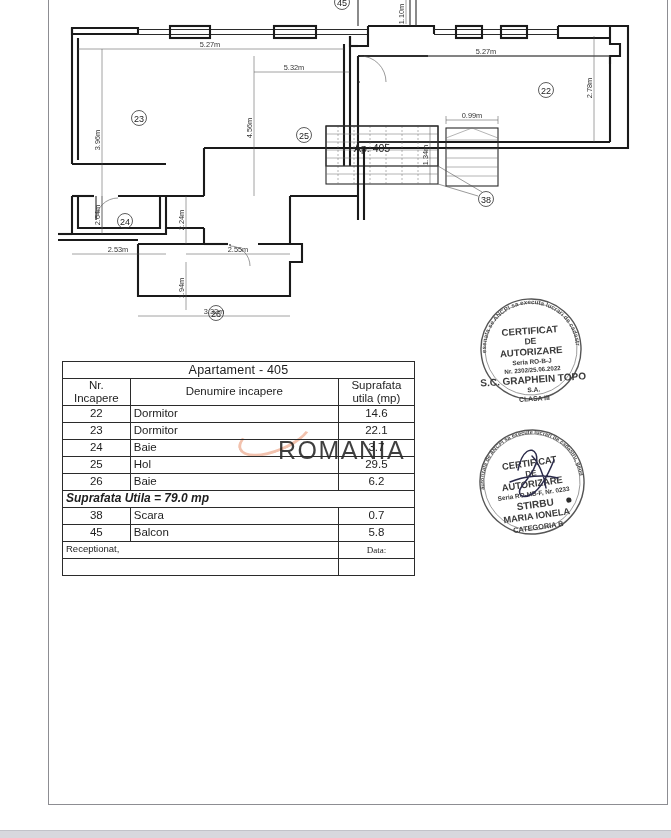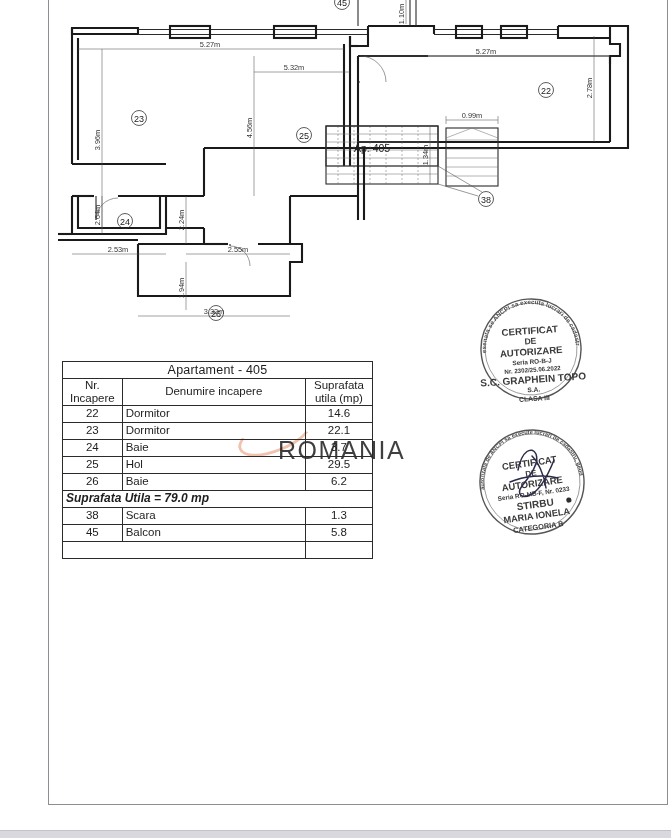--- a/index.html
+++ b/index.html
@@ -69,21 +69,21 @@
 
   
   #tbl-wrap {
     position: absolute;
     left: 62px; top: 361px;
     width: 293px;
     z-index: 8;
   }
   table.apt {
     border-collapse: collapse;
-    width: 311px;
+    width: 353px;
     background: transparent;
     font-size: 11.5px;
     color: #1d1d1d;
   }
   table.apt td {
     border: 1px solid #2b2b2b;
     padding: 1px 3px;
     line-height: 1.12;
     vertical-align: middle;
     height: 17px;
@@ -425,29 +425,33 @@
           <td class="c-area">6.2</td>
         </tr>
 
         <tr>
           <td class="sum-cell" colspan="3">Suprafata Utila =  79.0 mp</td>
         </tr>
 
         <tr>
           <td class="c-nr">38</td>
           <td class="c-name">Scara</td>
-          <td class="c-area">1.3</td>
+          <td class="c-area">0.7</td>
         </tr>
         <tr>
           <td class="c-nr">45</td>
           <td class="c-name">Balcon</td>
           <td class="c-area">5.8</td>
         </tr>
 
 
+        <tr>
+          <td class="sig-label" colspan="2">Receptionat,</td>
+          <td class="sig-date">Data:</td>
+        </tr>
         <tr>
           <td class="sig-block sig-empty" colspan="2"></td>
           <td class="sig-block sig-empty"></td>
         </tr>
       </tbody>
     </table>
   </div>
 
   <div class="stamp" id="stamp-1">
     <svg width="126" height="126" viewBox="0 0 126 126" xmlns="http://www.w3.org/2000/svg">

